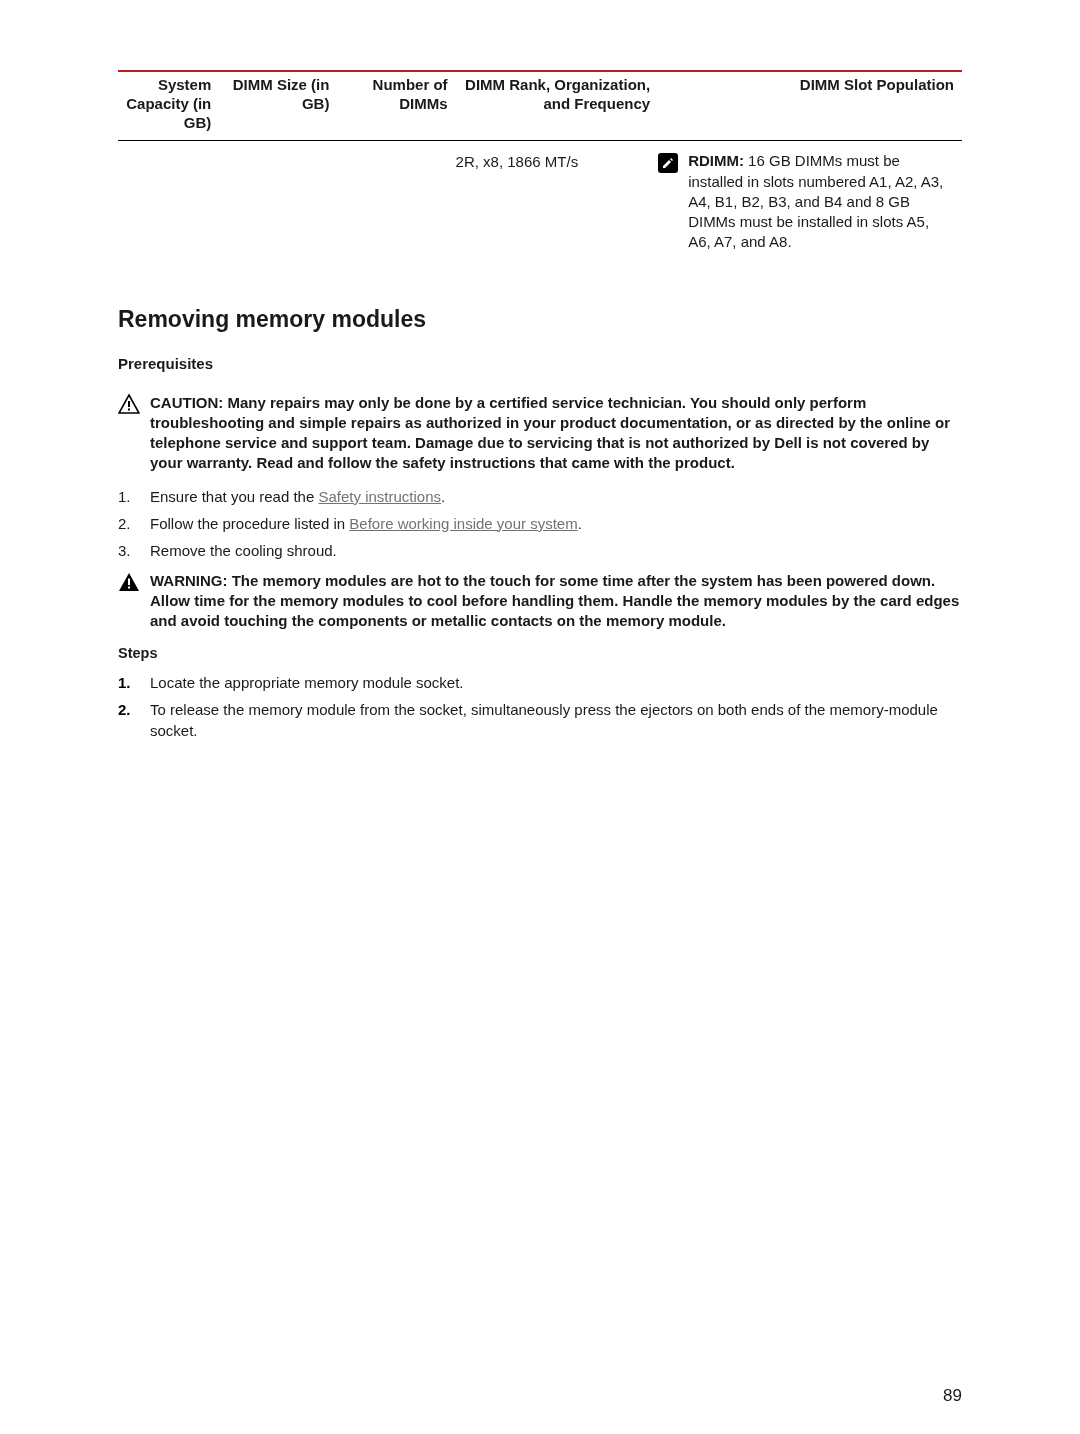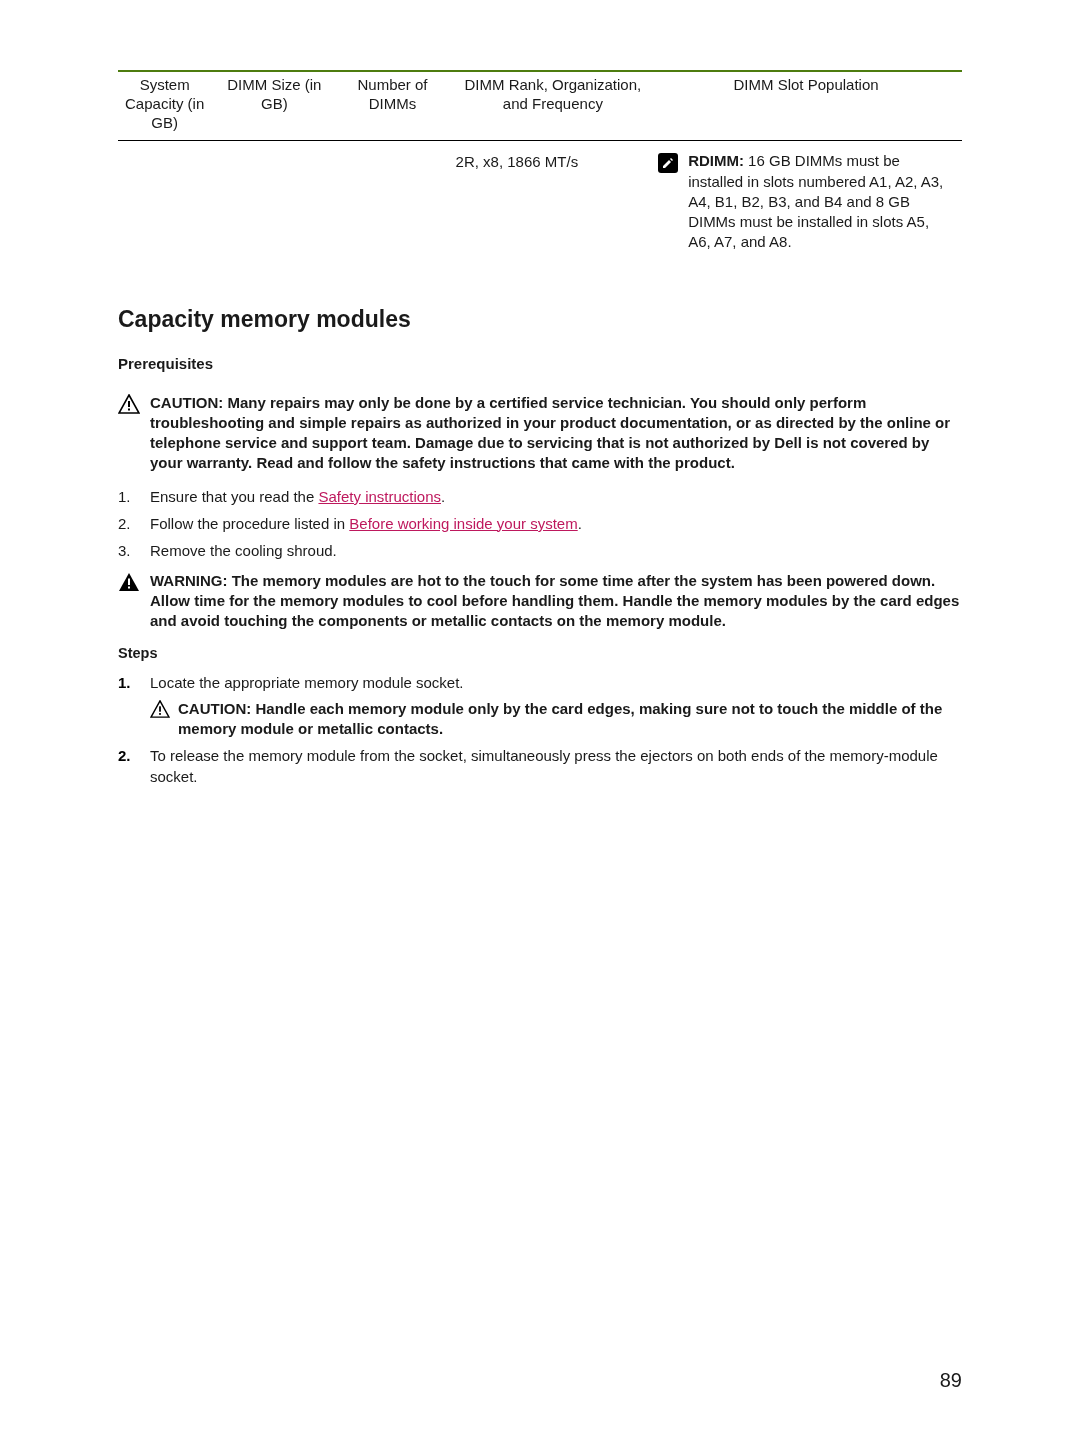--- a/index.html
+++ b/index.html
@@ -14,25 +14,25 @@
       min-height: 1434px;
       padding: 70px 118px 40px 118px;
       position: relative;
     }
     table.spec {
       width: 100%;
       border-collapse: collapse;
       table-layout: fixed;
     }
     table.spec thead th {
-      text-align: center;
-      font-weight: 400;
+      text-align: right;
+      font-weight: 700;
       vertical-align: top;
       padding: 4px 8px 8px 0;
-      border-top: 2px solid #4d7c0f;
+      border-top: 2px solid #b91c1c;
       border-bottom: 1px solid #000;
       font-size: 15px;
       line-height: 1.25;
     }
     table.spec tbody td {
       vertical-align: top;
       padding: 10px 8px 10px 0;
       font-size: 15px;
     }
     table.spec tbody tr.first td { padding-top: 10px; }
@@ -94,37 +94,37 @@
       display: flex;
       align-items: flex-start;
       gap: 14px;
       margin-bottom: 6px;
       font-size: 15px;
     }
     ol.numbered > li > .num { flex: 0 0 18px; }
     ol.numbered > li > .li-body { flex: 1; }
     ol.numbered.bold-num > li > .num { font-weight: 700; color: #0b4f9e; }
     ol.numbered.bold-num > li > .num.black { color: #000; }
-    a.link { color: #be185d; text-decoration: underline; }
+    a.link { color: #737373; text-decoration: underline; }
 
     .inline-caution {
       display: flex;
       align-items: flex-start;
       gap: 8px;
       margin: 6px 0 0 0;
     }
     .inline-caution .tri-icon { flex: 0 0 20px; }
     .inline-caution .tri-icon svg { width: 20px; height: 18px; }
     .inline-caution .cw-text { font-size: 15px; }
 
     .page-num {
       position: absolute;
-      bottom: 40px;
+      bottom: 26px;
       right: 118px;
-      font-size: 20px;
+      font-size: 17px;
     }
   </style>
 </head>
 <body>
 
 <svg width="0" height="0" style="position:absolute">
   <defs>
     <g id="pencil-icon">
       <path d="M2 10 L8 4 L10 6 L4 12 L2 12 Z M9 3 L11 5 L12 4 L10 2 Z" fill="#fff"></path>
     </g>
@@ -171,21 +171,21 @@
                 <use href="#pencil-icon"></use>
               </svg>
           </span>
           <span class="note-text"><b>RDIMM:</b><span> 16 GB DIMMs must be installed in slots numbered A1, A2, A3, A4, B1, B2, B3, and B4 and 8 GB DIMMs must be installed in slots A5, A6, A7, and A8.</span></span>
         </div>
       </td>
     </tr>
   </tbody>
 </table>
 
-<h2 class="section">Capacity memory modules</h2>
+<h2 class="section">Removing memory modules</h2>
 
 <h3 class="subhead">Prerequisites</h3>
 
 <div class="caution-block">
   <span class="tri-icon">
     <svg viewBox="0 0 22 20">
         <use href="#caution-tri"></use>
       </svg>
   </span>
   <div class="cw-text">CAUTION: Many repairs may only be done by a certified service technician. You should only perform troubleshooting and simple repairs as authorized in your product documentation, or as directed by the online or telephone service and support team. Damage due to servicing that is not authorized by Dell is not covered by your warranty. Read and follow the safety instructions that came with the product.</div>
@@ -219,28 +219,20 @@
   <div class="cw-text">WARNING: The memory modules are hot to the touch for some time after the system has been powered down. Allow time for the memory modules to cool before handling them. Handle the memory modules by the card edges and avoid touching the components or metallic contacts on the memory module.</div>
 </div>
 
 <div class="steps-heading">Steps</div>
 
 <ol class="numbered bold-num">
   <li>
     <span class="num black">1.</span>
     <span class="li-body">
       <span>Locate the appropriate memory module socket.</span>
-      <div class="inline-caution">
-        <span class="tri-icon">
-          <svg viewBox="0 0 22 20">
-              <use href="#caution-tri"></use>
-            </svg>
-        </span>
-        <div class="cw-text">CAUTION: Handle each memory module only by the card edges, making sure not to touch the middle of the memory module or metallic contacts.</div>
-      </div>
     </span>
   </li>
   <li>
     <span class="num black">2.</span>
     <span class="li-body">To release the memory module from the socket, simultaneously press the ejectors on both ends of the memory-module socket.</span>
   </li>
 </ol>
 
 <div class="page-num">89</div>
 

